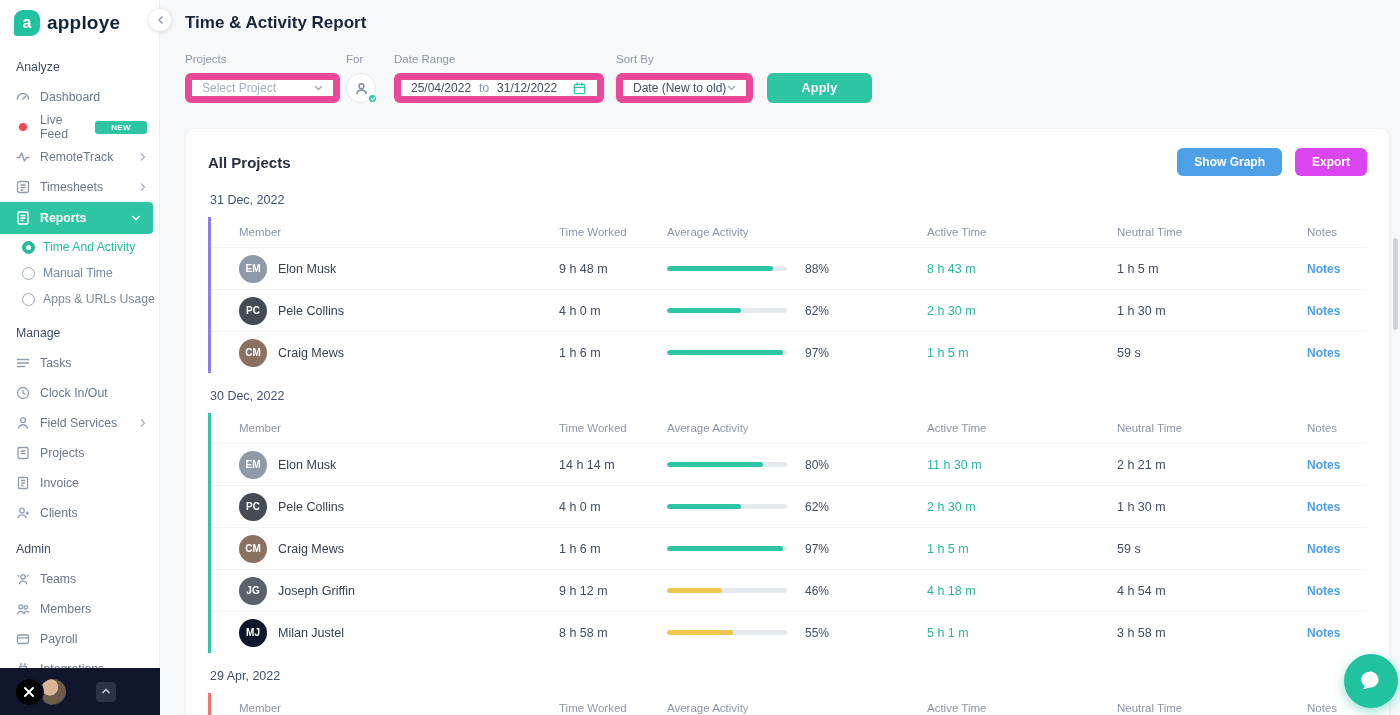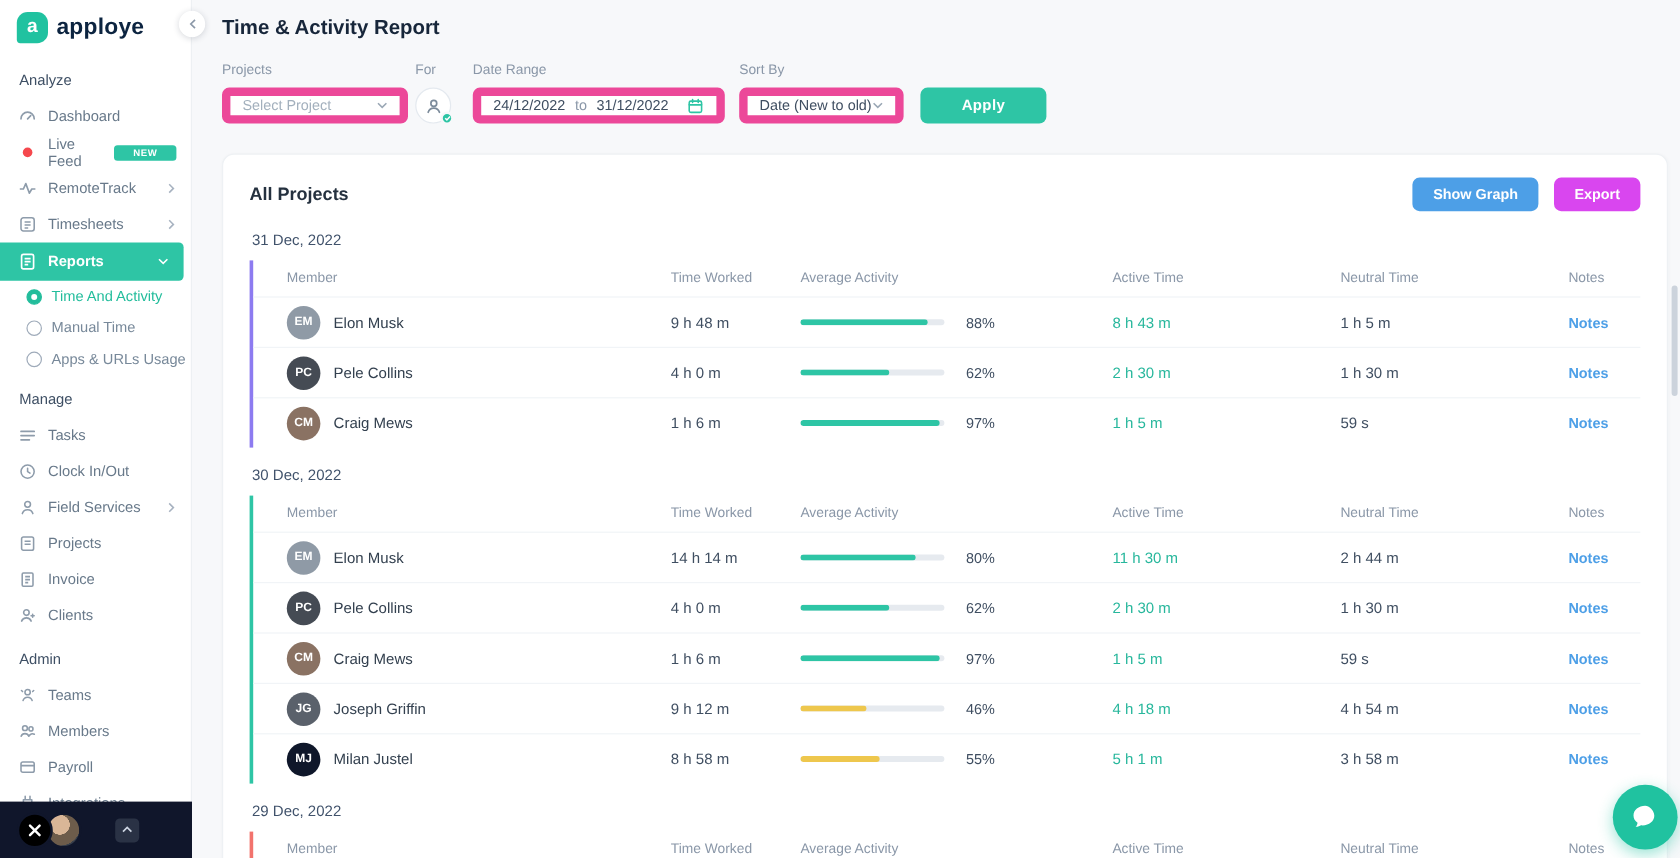--- a/index.html
+++ b/index.html
@@ -317,21 +317,21 @@
             <svg width="6" height="5" viewBox="0 0 6 5" fill="none" stroke="#fff" stroke-width="1.2">
               <path d="M1 2.5l1.4 1.4L5 1"></path>
             </svg>
           </span>
       </div>
     </div>
 
     <div class="fgroup dgroup">
       <div class="flabel">Date Range</div>
       <div class="control datebox">
-        <span>24/12/2022</span>
+        <span>25/04/2022</span>
         <span class="to">to</span>
         <span>31/12/2022</span>
         <span class="cal">
             <svg width="15" height="15" viewBox="0 0 16 16" fill="none" stroke="#2ec5a5" stroke-width="1.4" stroke-linecap="round">
               <rect x="2.5" y="3.5" width="11" height="10" rx="1.5"></rect>
               <path d="M2.5 6.8h11M5.5 2v2.6M10.5 2v2.6"></path>
             </svg>
           </span>
       </div>
     </div>
@@ -443,21 +443,21 @@
             <span class="mname">Elon Musk</span>
           </div>
           <div class="cell">14 h 14 m</div>
           <div class="cell activity-cell">
             <span class="bar">
                 <span class="fill" style="width: 80%; background: rgb(46, 197, 165);"></span>
               </span>
             <span class="pct">80%</span>
           </div>
           <div class="cell active-time">11 h 30 m</div>
-          <div class="cell">2 h 44 m</div>
+          <div class="cell">2 h 21 m</div>
           <div class="cell"><span class="notes-link">Notes</span></div>
         </div>
 
         <div class="grid trow">
           <div class="cell member-cell">
             <span class="avatar" style="background: rgb(69, 75, 84);">PC</span>
             <span class="mname">Pele Collins</span>
           </div>
           <div class="cell">4 h 0 m</div>
           <div class="cell activity-cell">
@@ -518,21 +518,21 @@
             <span class="pct">55%</span>
           </div>
           <div class="cell active-time">5 h 1 m</div>
           <div class="cell">3 h 58 m</div>
           <div class="cell"><span class="notes-link">Notes</span></div>
         </div>
       </div>
     </div>
 
     <div class="group">
-      <div class="gdate">29 Dec, 2022</div>
+      <div class="gdate">29 Apr, 2022</div>
       <div class="gbody" style="border-left-color: rgb(242, 115, 109);">
         <div class="grid thead">
           <div class="hcell">Member</div>
           <div class="hcell">Time Worked</div>
           <div class="hcell">Average Activity</div>
           <div class="hcell">Active Time</div>
           <div class="hcell">Neutral Time</div>
           <div class="hcell">Notes</div>
         </div>
       </div>

